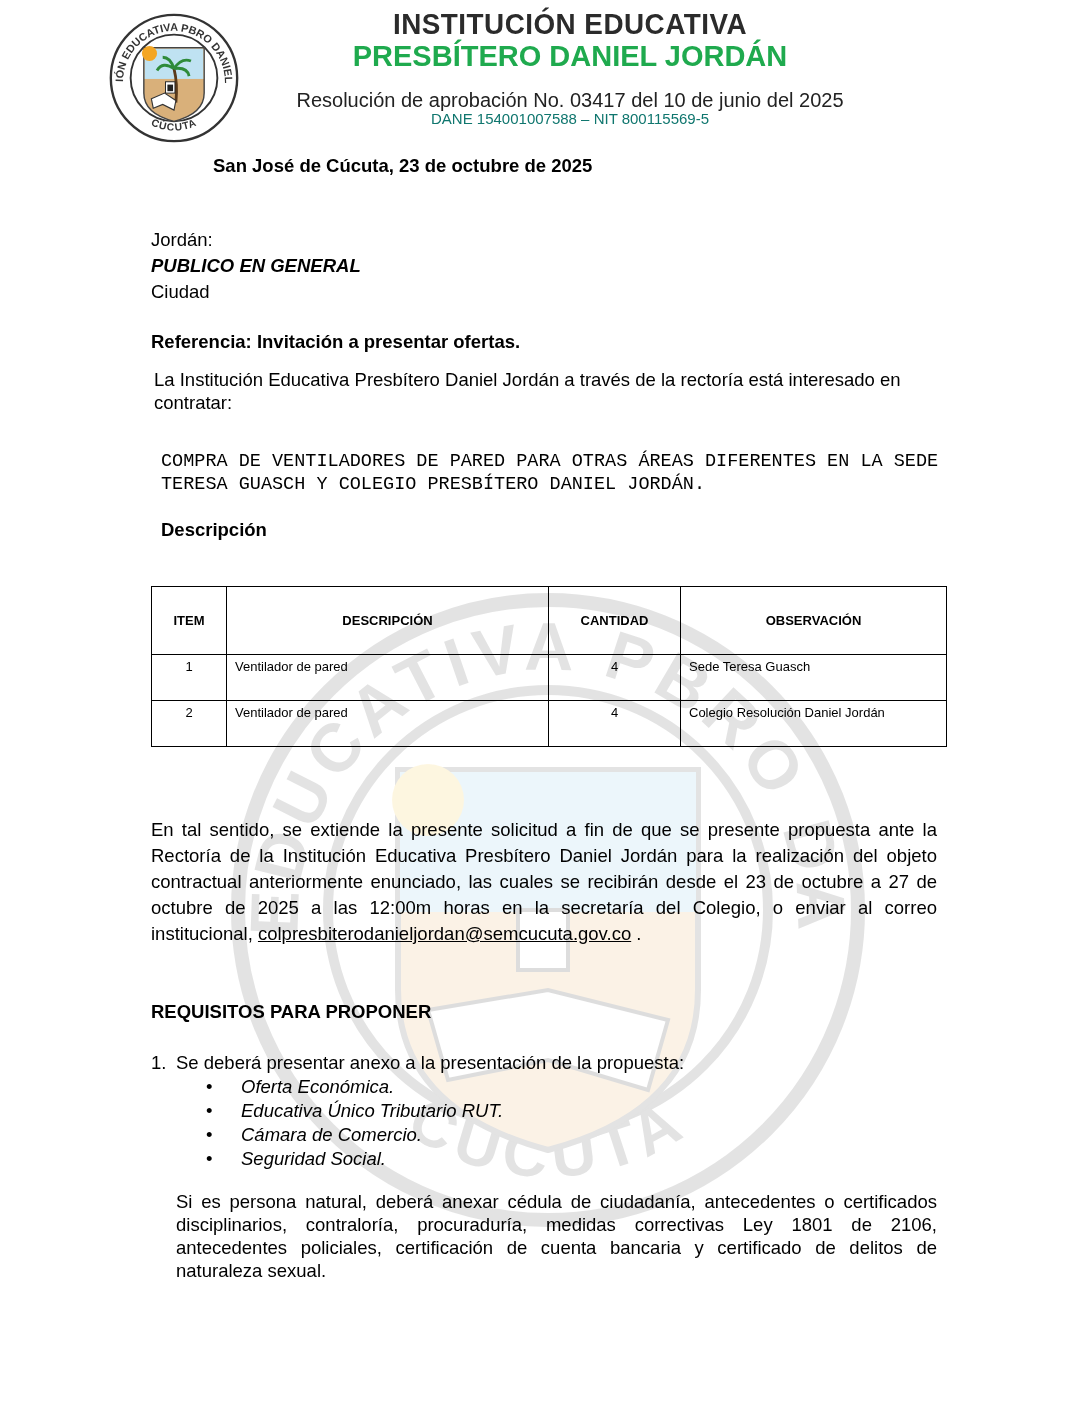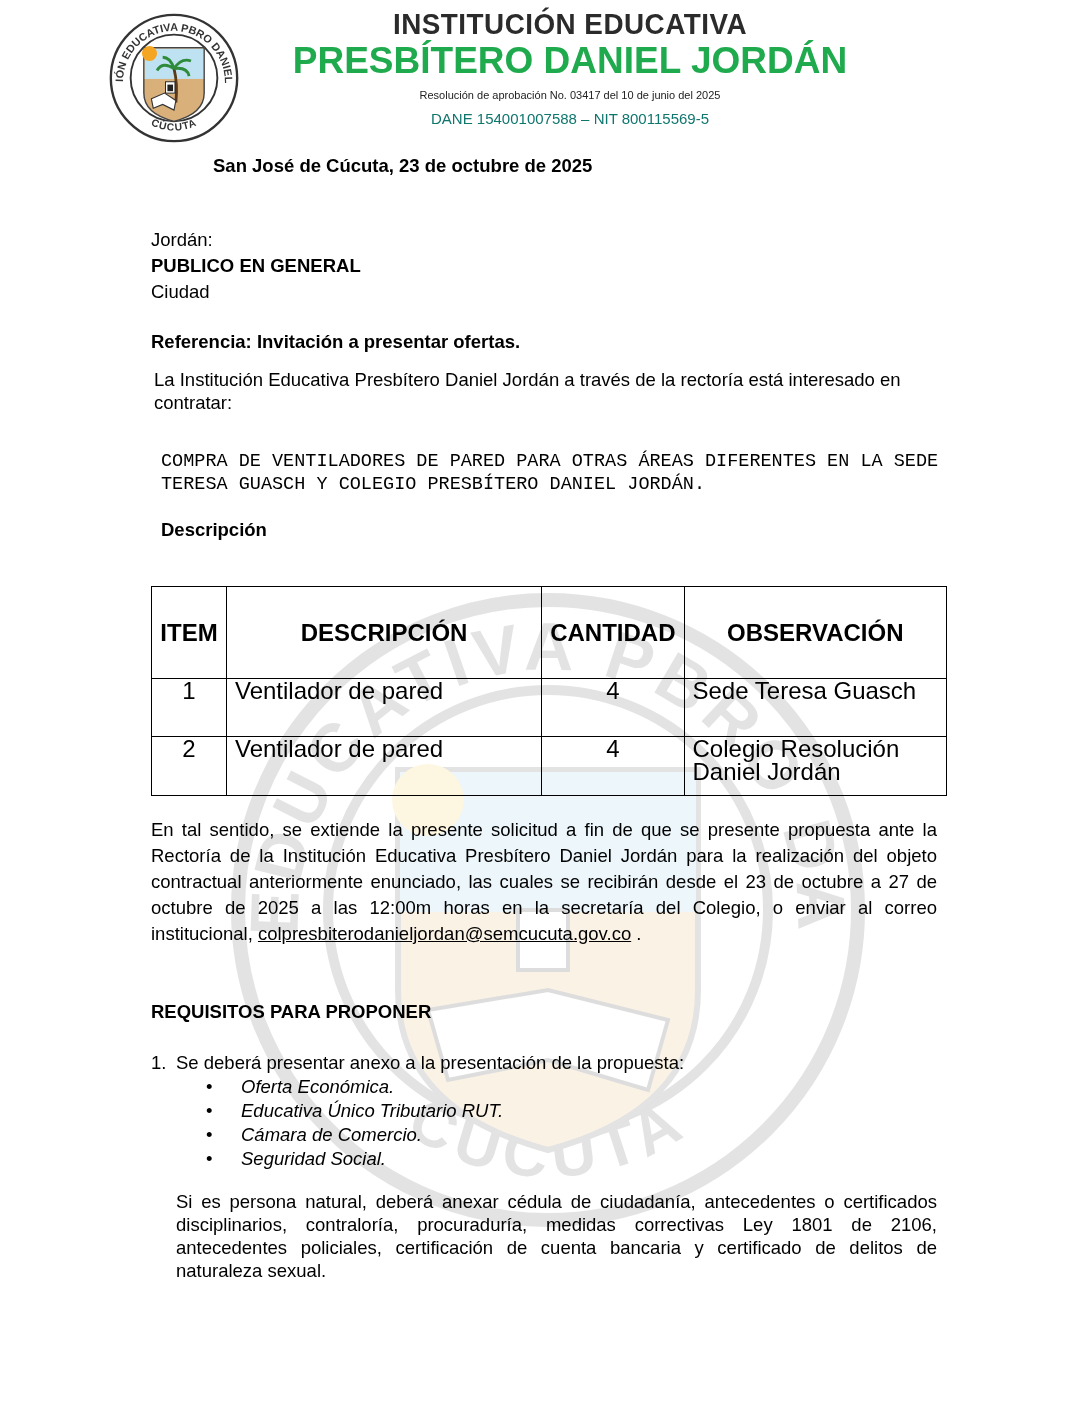--- a/index.html
+++ b/index.html
@@ -7,40 +7,40 @@
            font-family: "Liberation Sans", sans-serif; color: #000; }
     .abs { position: absolute; }
 
     
     #watermark { position: absolute; left: 228px; top: 590px; width: 640px; height: 640px; opacity: 0.16; pointer-events: none; }
 
     
     #logo { left: 108px; top: 12px; width: 132px; height: 132px; }
     #hdr-line1 { left: 270px; top: 8px; width: 600px; text-align: center; font-size: 29px; font-weight: bold;
                  color: #2b2b2b; letter-spacing: 0.5px; transform: scaleX(0.96); transform-origin: center; }
-    #hdr-line2 { left: 270px; top: 40px; width: 600px; text-align: center; font-size: 37px; font-weight: bold;
+    #hdr-line2 { left: 270px; top: 40px; width: 600px; text-align: center; font-size: 29px; font-weight: bold;
                  color: #1faa4e; letter-spacing: 0px; }
-    #hdr-line3 { left: 270px; top: 89px; width: 600px; text-align: center; font-size: 11px; color: #222; }
+    #hdr-line3 { left: 270px; top: 89px; width: 600px; text-align: center; font-size: 20px; color: #222; }
     #hdr-line4 { left: 270px; top: 110px; width: 600px; text-align: center; font-size: 15px; color: #0f766e; }
 
     .txt { font-size: 18.5px; line-height: 26px; }
     .bold { font-weight: bold; }
 
     #date { left: 165px; top: 153px; margin-left: 48px; }
     #salutation { left: 151px; top: 227px; }
-    #recipient { left: 151px; top: 253px; }
+    #recipient { left: 151px; top: 253px; font-style: italic; }
     #city { left: 151px; top: 279px; }
     #reference { left: 151px; top: 329px; }
     #intro { left: 154px; top: 368px; width: 790px; line-height: 23px; }
     #object { left: 161px; top: 450px; width: 800px; line-height: 23px; font-family: Liberation Mono, monospace; }
     #desc-heading { left: 161px; top: 517px; }
 
     
     #items-table { position: absolute; left: 151px; top: 586px; width: 796px; border-collapse: collapse; }
-    #items-table th, #items-table td { border: 1px solid #000; font-size: 24px; padding: 12px 8px; vertical-align: top; }
+    #items-table th, #items-table td { border: 1px solid #000; font-size: 13px; padding: 0 8px; vertical-align: top; }
     #items-table th { height: 67px; vertical-align: middle; font-weight: bold; text-align: center; }
     #items-table td { height: 45px; line-height: 23px; padding-top: 0; }
     .col-item { width: 58px; text-align: center; }
     .col-desc { width: 305px; }
     .col-qty { width: 115px; text-align: center; }
     .col-obs { width: 249px; }
 
     #closing { left: 151px; top: 817px; width: 786px; line-height: 26px; text-align: justify; }
     #closing a { color: #000; text-decoration: underline; }
 

